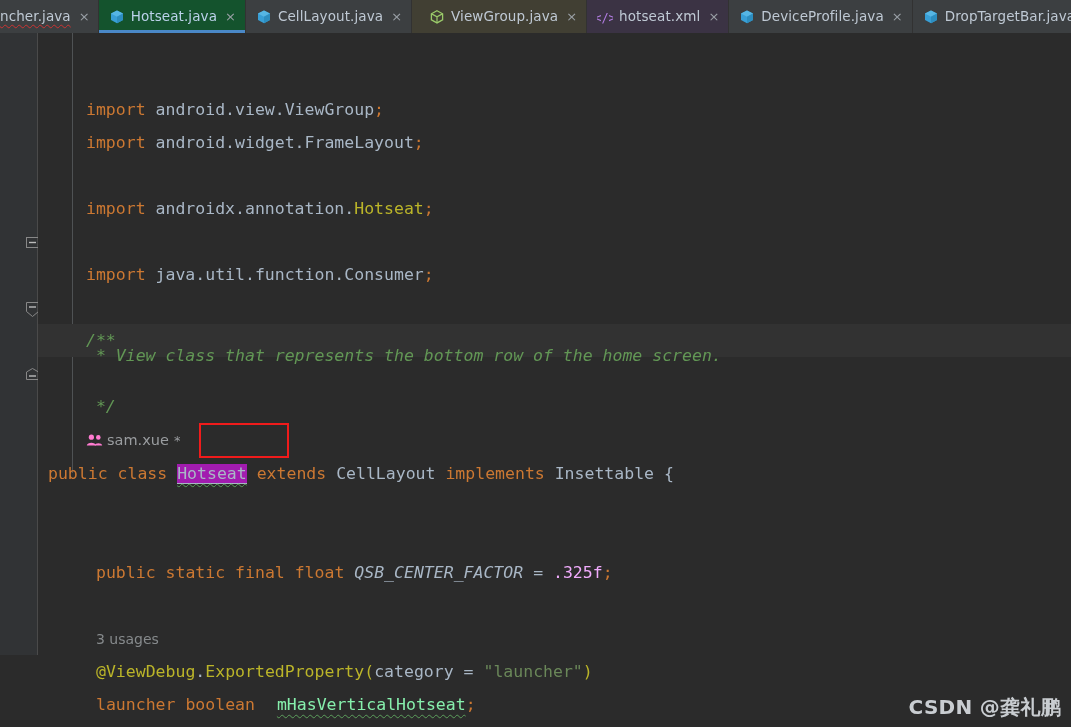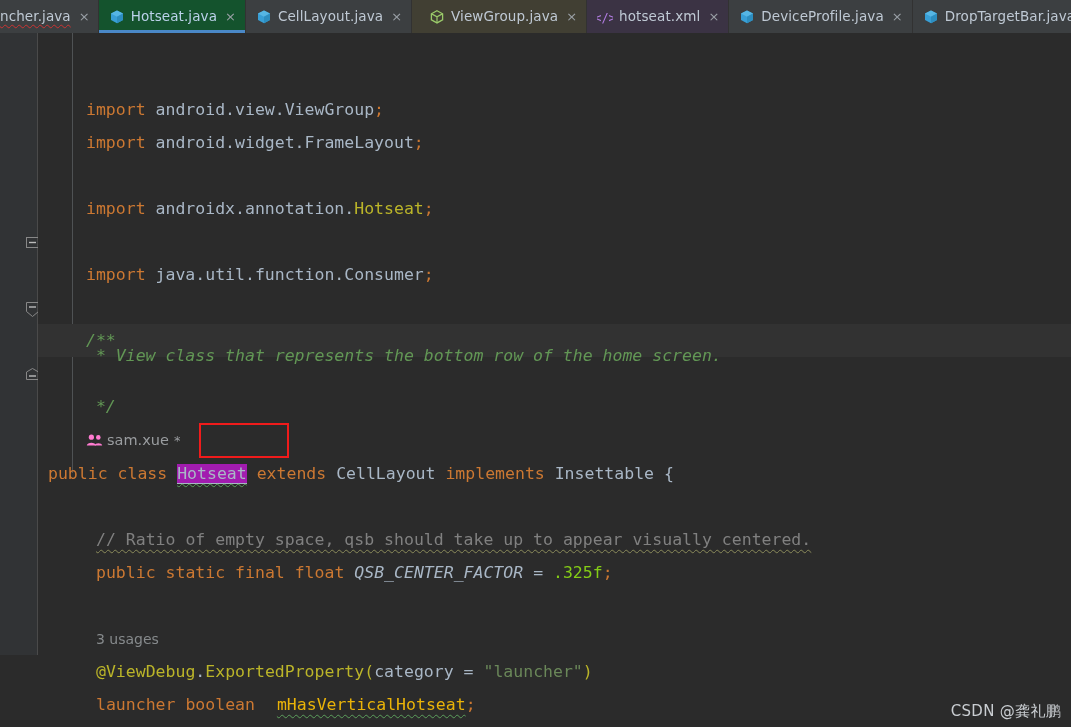--- a/index.html
+++ b/index.html
@@ -116,24 +116,24 @@
     white-space: pre;
     color: #a9b7c6;
   }
   .line.hl { background: #323232; }
 
   .ind { display: inline-block; }
   .kw     { color: #cc7832; }
   .plain  { color: #a9b7c6; }
   .anno   { color: #bbb529; }
   .str    { color: #6a8759; }
-  .num    { color: #84cc16; text-align: center; }
+  .num    { color: #f0abfc; text-align: center; }
   .cmt    { color: #808080; }
   .jdoc   { color: #629755; font-style: italic; }
-  .field  { color: #eab308; padding-left: 12px; }
+  .field  { color: #86efac; padding-left: 12px; }
   .constf { color: #a9b7c6; font-style: italic; }
 
   .squig {
     text-decoration: underline wavy #8a8a5a;
     text-underline-offset: 4px;
     text-decoration-thickness: 1px;
   }
   .squig-g {
     text-decoration: underline wavy #5c9e5c;
     text-underline-offset: 4px;
@@ -171,23 +171,24 @@
     width: 13px; height: 13px;
     left: 26px;
   }
   .fold svg { display: block; }
 
   .watermark {
     position: absolute;
     right: 10px;
     bottom: 6px;
     font-family: "DejaVu Sans", sans-serif;
-    font-size: 15px;
+    font-size: 20px;
     color: #c9cdd1;
     letter-spacing: .3px;
+    font-weight: bold;
   }
 </style>
 </head>
 <body>
 
 <div id="app">
 
   <div class="tabbar">
 
     <div class="tab" style="padding-left:0;padding-right:8px;">
@@ -337,23 +338,20 @@
         <span class="author">sam.xue</span>
         <span class="star">*</span>
       </div>
 
       <div class="line" style="top:424px;">
         <span class="ind" style="width:10px;"></span><span class="kw">public</span><span> </span><span class="kw">class</span><span> </span><span class="sel-hotseat squig-g">Hotseat</span><span> </span><span class="kw">extends</span><span> </span><span class="plain">CellLayout</span><span> </span><span class="kw">implements</span><span> </span><span class="plain">Insettable</span><span> </span><span class="plain">{</span>
       </div>
 
       <div class="redbox" style="left:161px; top:390px; width:90px; height:35px;"></div>
 
-      <div class="line" style="top:490px;">
-        <span class="ind" style="width:58px;"></span><span class="cmt squig">// Ratio of empty space, qsb should take up to appear visually centered.</span>
-      </div>
 
       <div class="line" style="top:523px;">
         <span class="ind" style="width:58px;"></span><span class="kw">public static final</span><span> </span><span class="kw">float</span><span> </span><span class="constf">QSB_CENTER_FACTOR</span><span> </span><span class="plain">=</span><span> </span><span class="num">.325f</span><span class="kw">;</span>
       </div>
 
       <div class="inlay" style="top:592px;left:58px;">
         <span>3 usages</span>
       </div>
 
       <div class="line" style="top:622px;">

